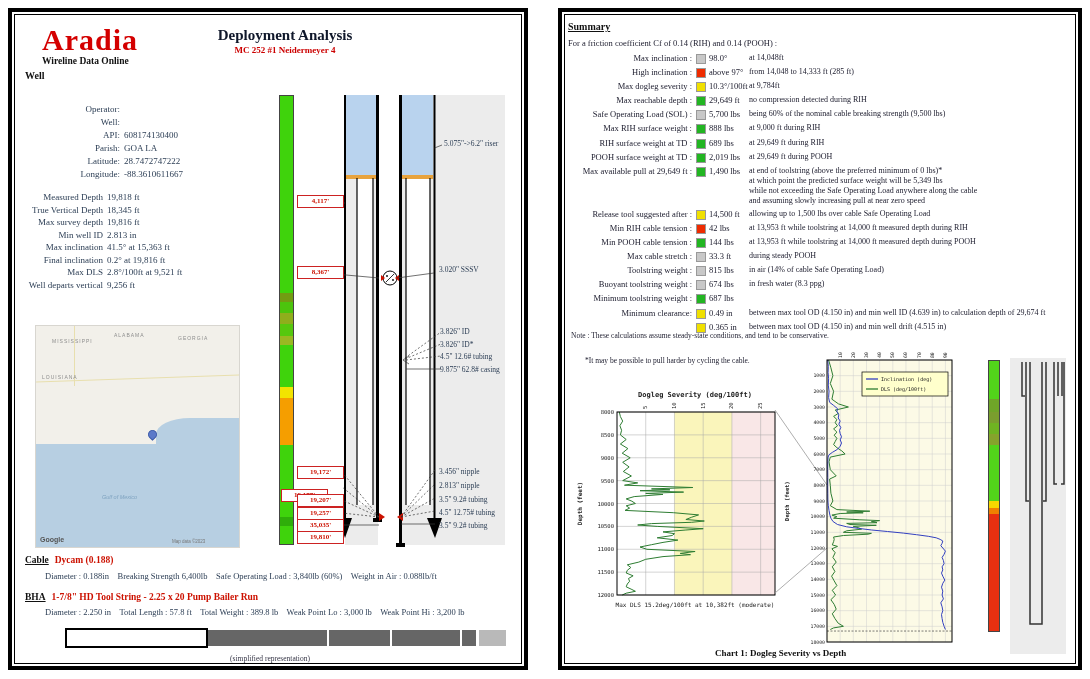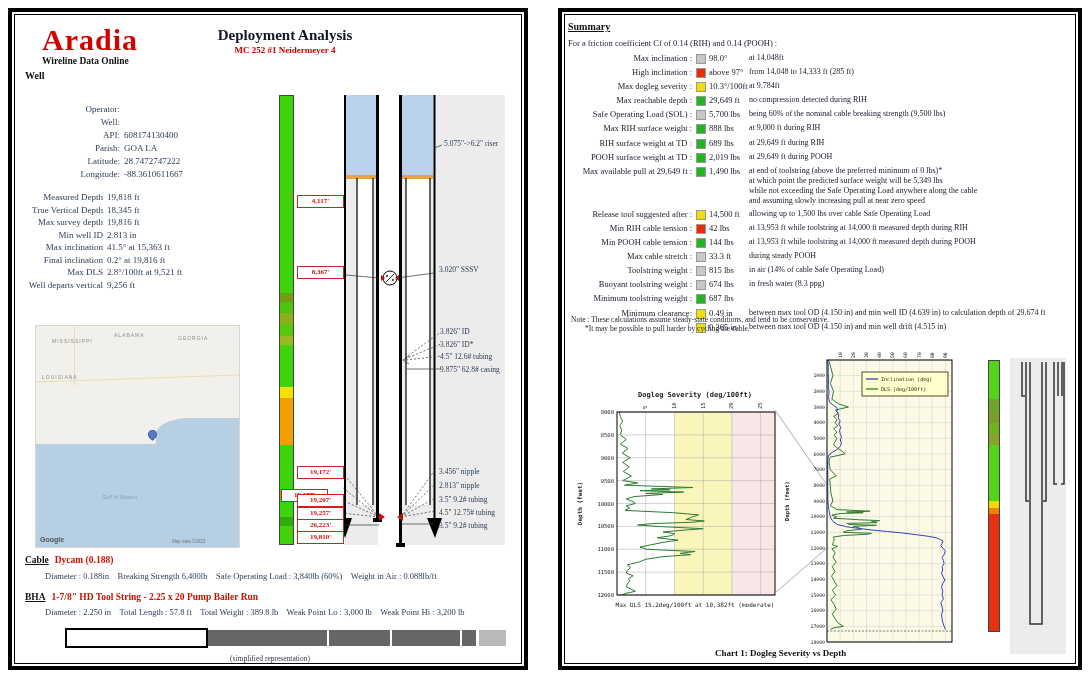--- a/index.html
+++ b/index.html
@@ -56,21 +56,21 @@
   .tool-cap{font-size:7.5px;color:#334;text-align:center;}
   
   #rp{left:558px;top:8px;width:524px;height:662px;}
   .sum-head{font-weight:bold;font-size:10px;text-decoration:underline;color:#111;}
   .sum-intro{font-size:8.5px;color:#223;}
   .sum-row{display:flex;align-items:flex-start;margin-bottom:3.1px;font-size:8.5px;line-height:10px;color:#223;}
   .sum-label{width:124px;text-align:right;padding-right:4px;flex:none;}
   .chip{width:8px;height:8px;flex:none;margin-top:1px;margin-right:3px;border:0.5px solid #999;}
   .sum-value{min-width:40px;flex:none;}
   .sum-desc{flex:1;white-space:pre-line;font-size:8px;}
-  .note-line{font-size:7.5px;color:#223;line-height:9px;}
+  .note-line{font-size:7.5px;color:#223;line-height:9px;margin-top:16px;}
   .chart-title{font-family:"DejaVu Sans Mono",monospace;font-weight:bold;font-size:7px;text-align:center;color:#222;}
   .chart-cap{font-family:"DejaVu Sans Mono",monospace;font-size:6px;text-align:center;color:#222;}
   .fig-cap{font-size:9px;font-weight:bold;text-align:left;color:#111;}
   svg{display:block;}
 </style>
 </head>
 <body>
 
 <div class="page" id="lp">
  <div class="inner">
@@ -257,21 +257,21 @@
       <div class="schem-lbl" style="left:424px;top:466px;">2.813" nipple</div>
       <div class="schem-lbl" style="left:424px;top:480px;">3.5" 9.2# tubing</div>
       <div class="schem-lbl" style="left:424px;top:493px;">4.5" 12.75# tubing</div>
       <div class="schem-lbl" style="left:424px;top:506px;">3.5" 9.2# tubing</div>
       <div class="depth-box" style="left:282px;top:180px;">4,117'</div>
       <div class="depth-box" style="left:282px;top:251px;">8,367'</div>
       <div class="depth-box" style="left:282px;top:451px;">19,172'</div>
       <div class="depth-box" style="left:266px;top:466px;margin-top:8px;">19,177'</div>
       <div class="depth-box" style="left:282px;top:479px;">19,207'</div>
       <div class="depth-box" style="left:282px;top:492px;">19,257'</div>
-      <div class="depth-box" style="left:282px;top:504px;">26,223'</div>
+      <div class="depth-box" style="left:282px;top:504px;">35,035'</div>
       <div class="depth-box" style="left:282px;top:516px;">19,810'</div>
     </div>
 </div>
 
 <div class="page" id="rp">
  <div class="inner">
 
   <div class="abs sum-head" style="left:3px;top:6px;">Summary</div>
   <div class="abs sum-intro" style="left:3px;top:23px;">For a friction coefficient Cf of 0.14 (RIH) and 0.14 (POOH) :</div>
   <div class="abs" id="sum-rows" style="left:3px;top:38px;width:505px;">

